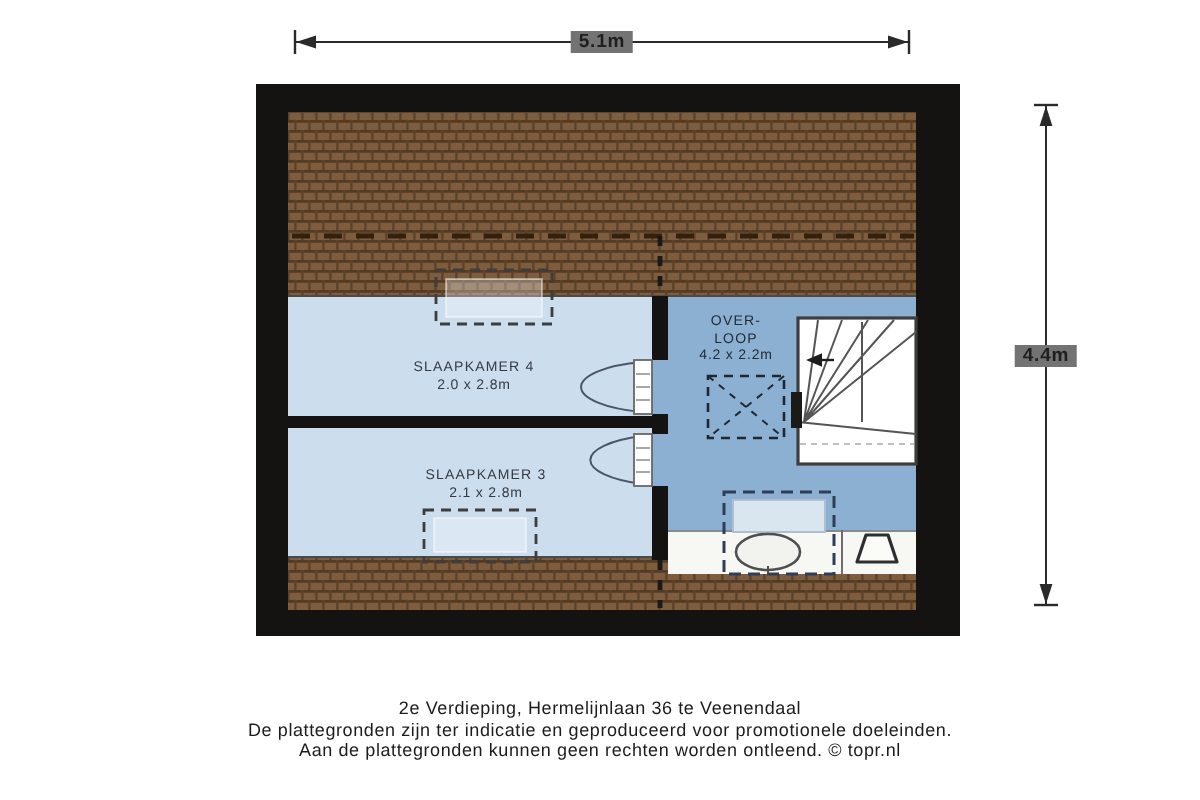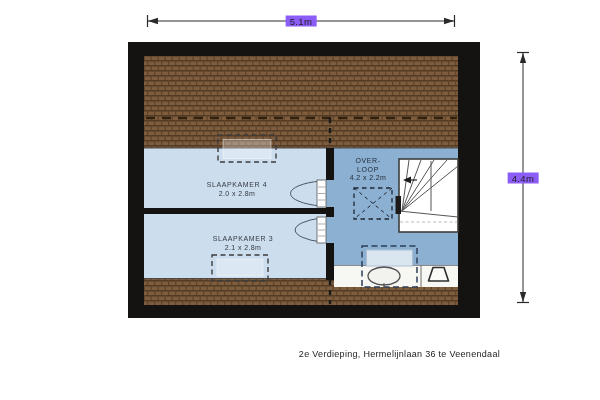--- a/index.html
+++ b/index.html
@@ -3,27 +3,27 @@
 <meta charset="utf-8">
 <style>
   html,body{margin:0;padding:0;background:#fff;}
   .canvas{
     position:relative;width:600px;height:400px;background:#fff;overflow:hidden;
     font-family:"Liberation Sans", sans-serif;
   }
   .abs{position:absolute;}
   .center{transform:translate(-50%,-50%);text-align:center;white-space:nowrap;}
   .dim-label{
-    font-size:9.5px;color:#1f1f1f;background:#8b5cf6;padding:0 4px;letter-spacing:0.4px;
+    font-size:9.5px;color:#1f1f1f;background:#737373;padding:0 4px;letter-spacing:0.4px;font-weight:bold;
   }
   .room-label{font-size:7px;letter-spacing:0.6px;color:#343a42;line-height:8.5px;}
   .room-label .size{letter-spacing:0.4px;}
   .hall-label{color:#222b38;}
   .caption{
-    left:0;top:349px;width:500px;text-align:right;font-size:9px;color:#1c1c1c;
+    left:0;top:349px;width:600px;text-align:center;font-size:9px;color:#1c1c1c;
     line-height:10.6px;letter-spacing:0.3px;
   }
 </style>
 </head>
 <body>
 
 <div class="canvas">
 
   <svg width="600" height="400" viewBox="0 0 600 400">
     <defs>
@@ -141,15 +141,17 @@
   </div>
   <div class="abs center room-label hall-label" style="left:368px;top:170px;">
     <div>OVER-</div>
     <div>LOOP</div>
     <div class="size">4.2 x 2.2m</div>
   </div>
 
   
   <div class="abs caption">
     <div>2e Verdieping, Hermelijnlaan 36 te Veenendaal</div>
+    <div>De plattegronden zijn ter indicatie en geproduceerd voor promotionele doeleinden.</div>
+    <div>Aan de plattegronden kunnen geen rechten worden ontleend. © topr.nl</div>
   </div>
 
 </div>
 
 </body></html>

